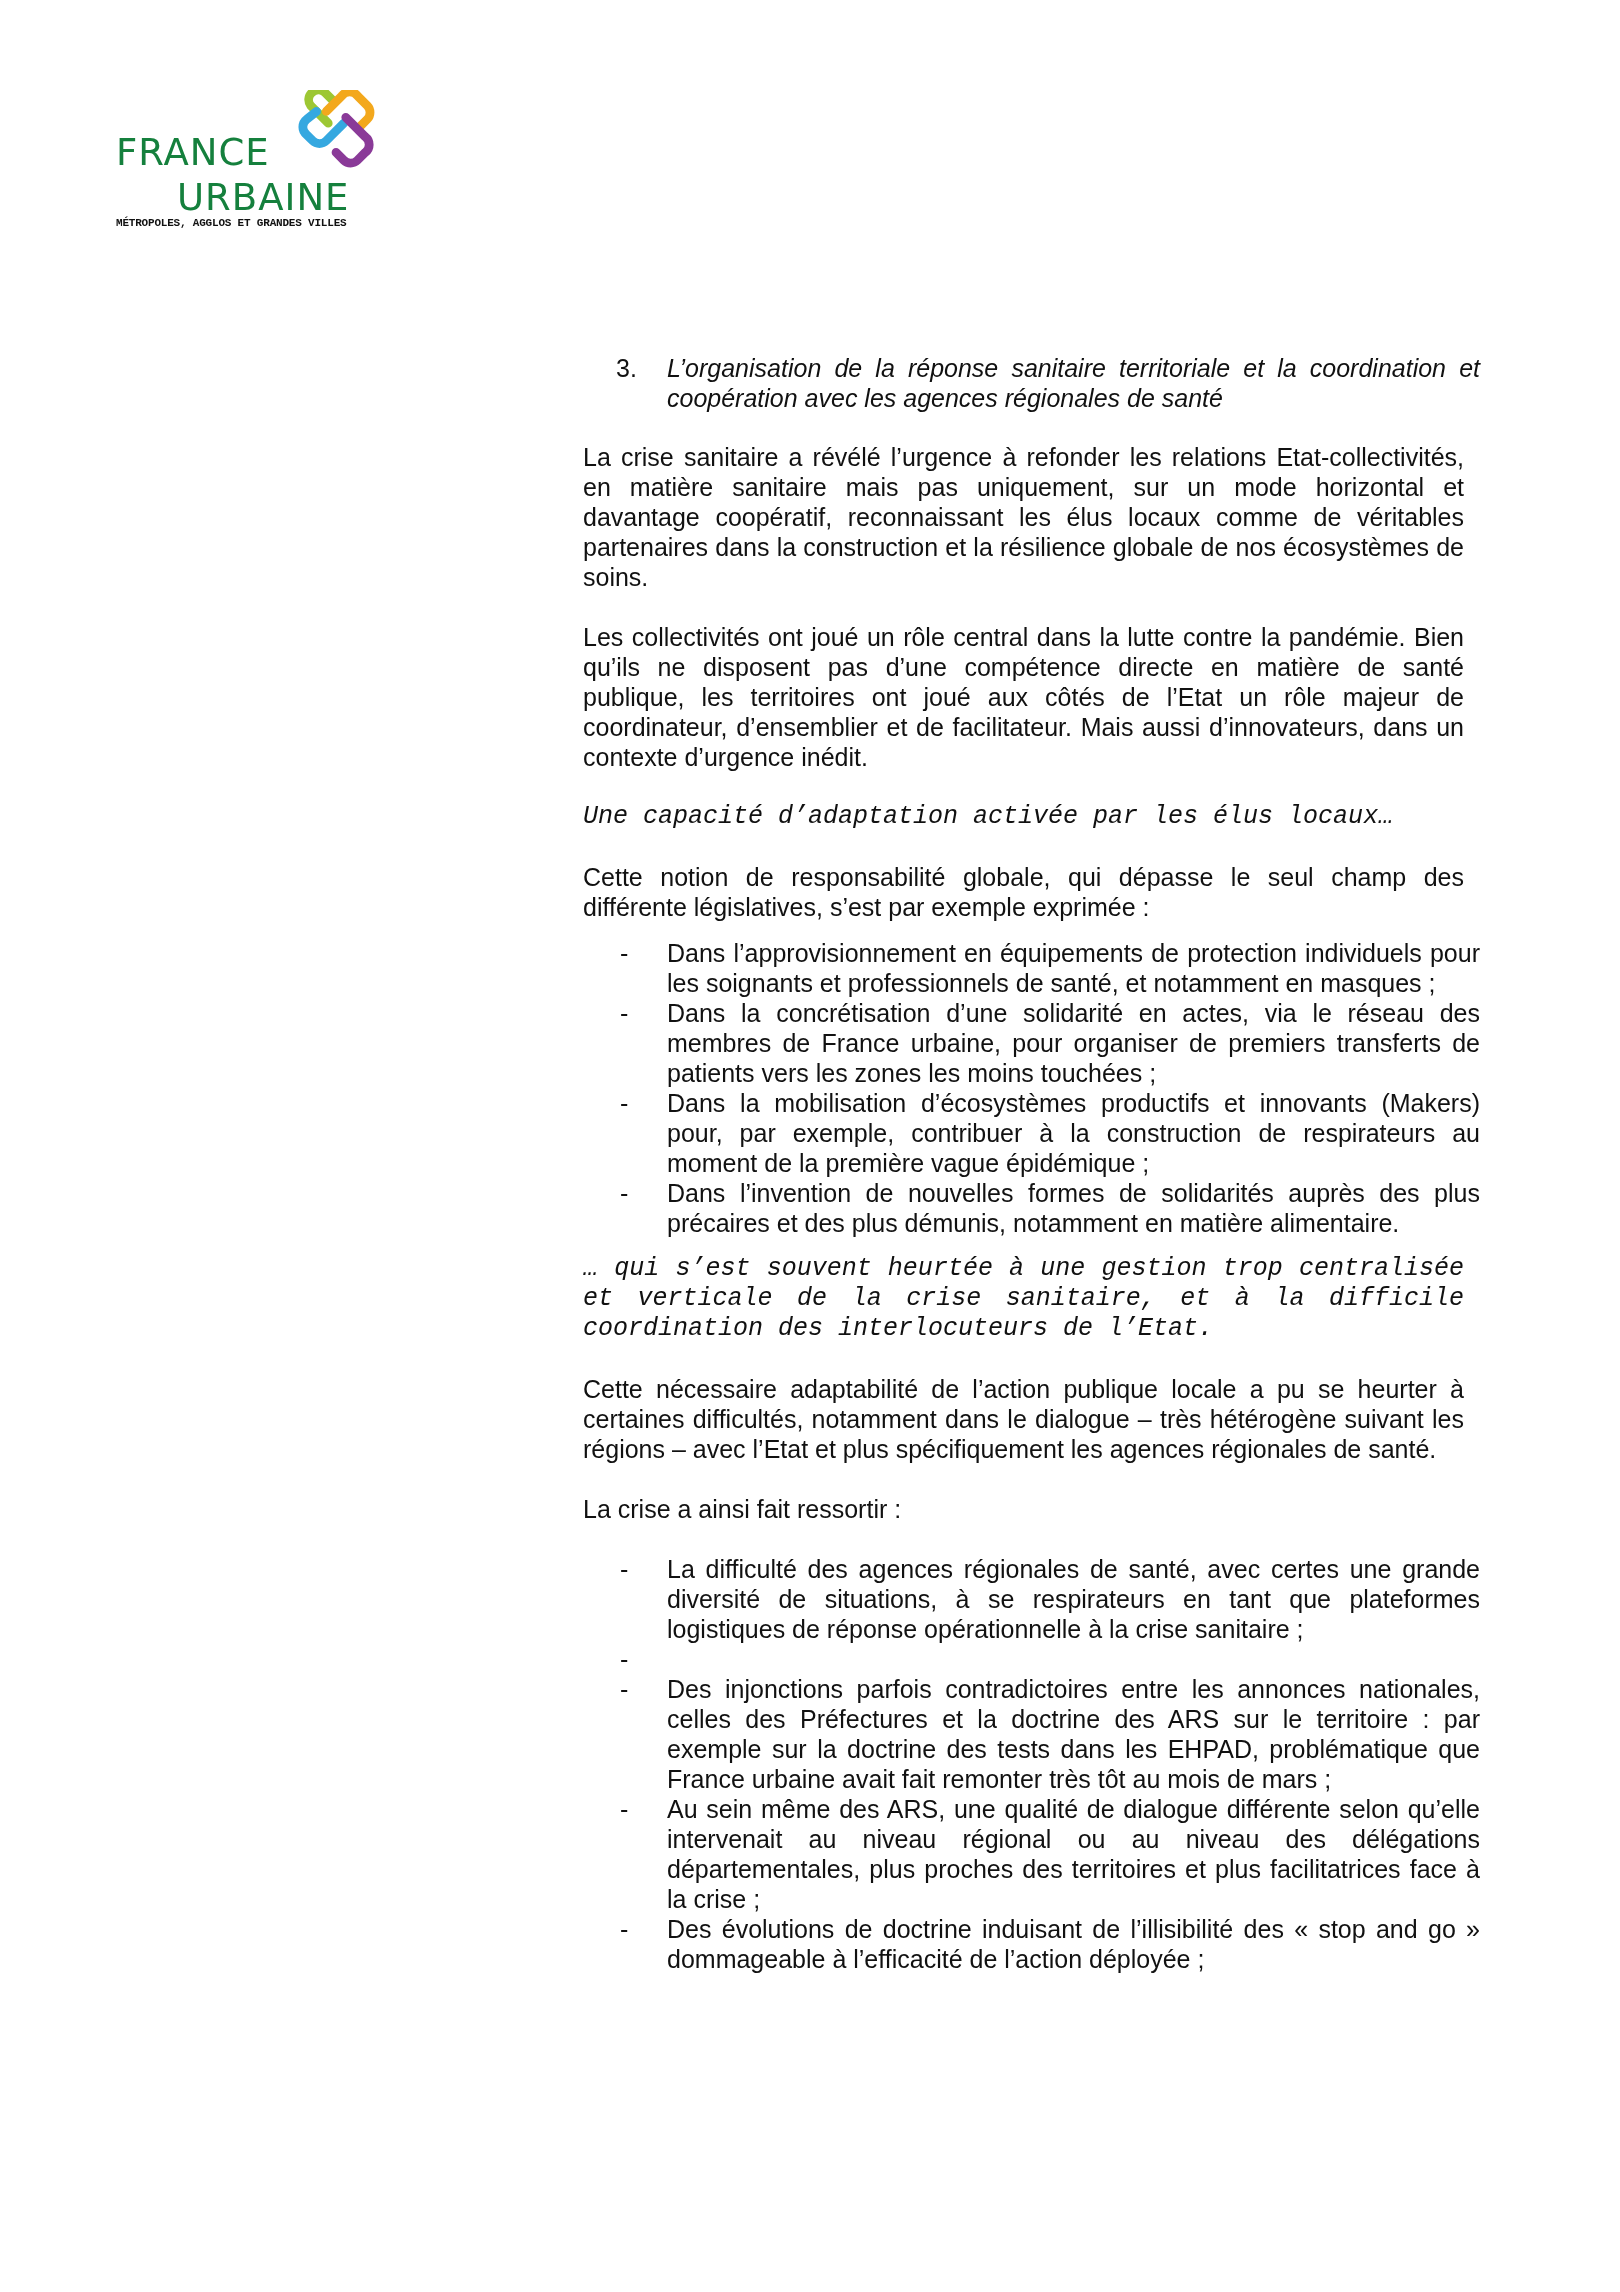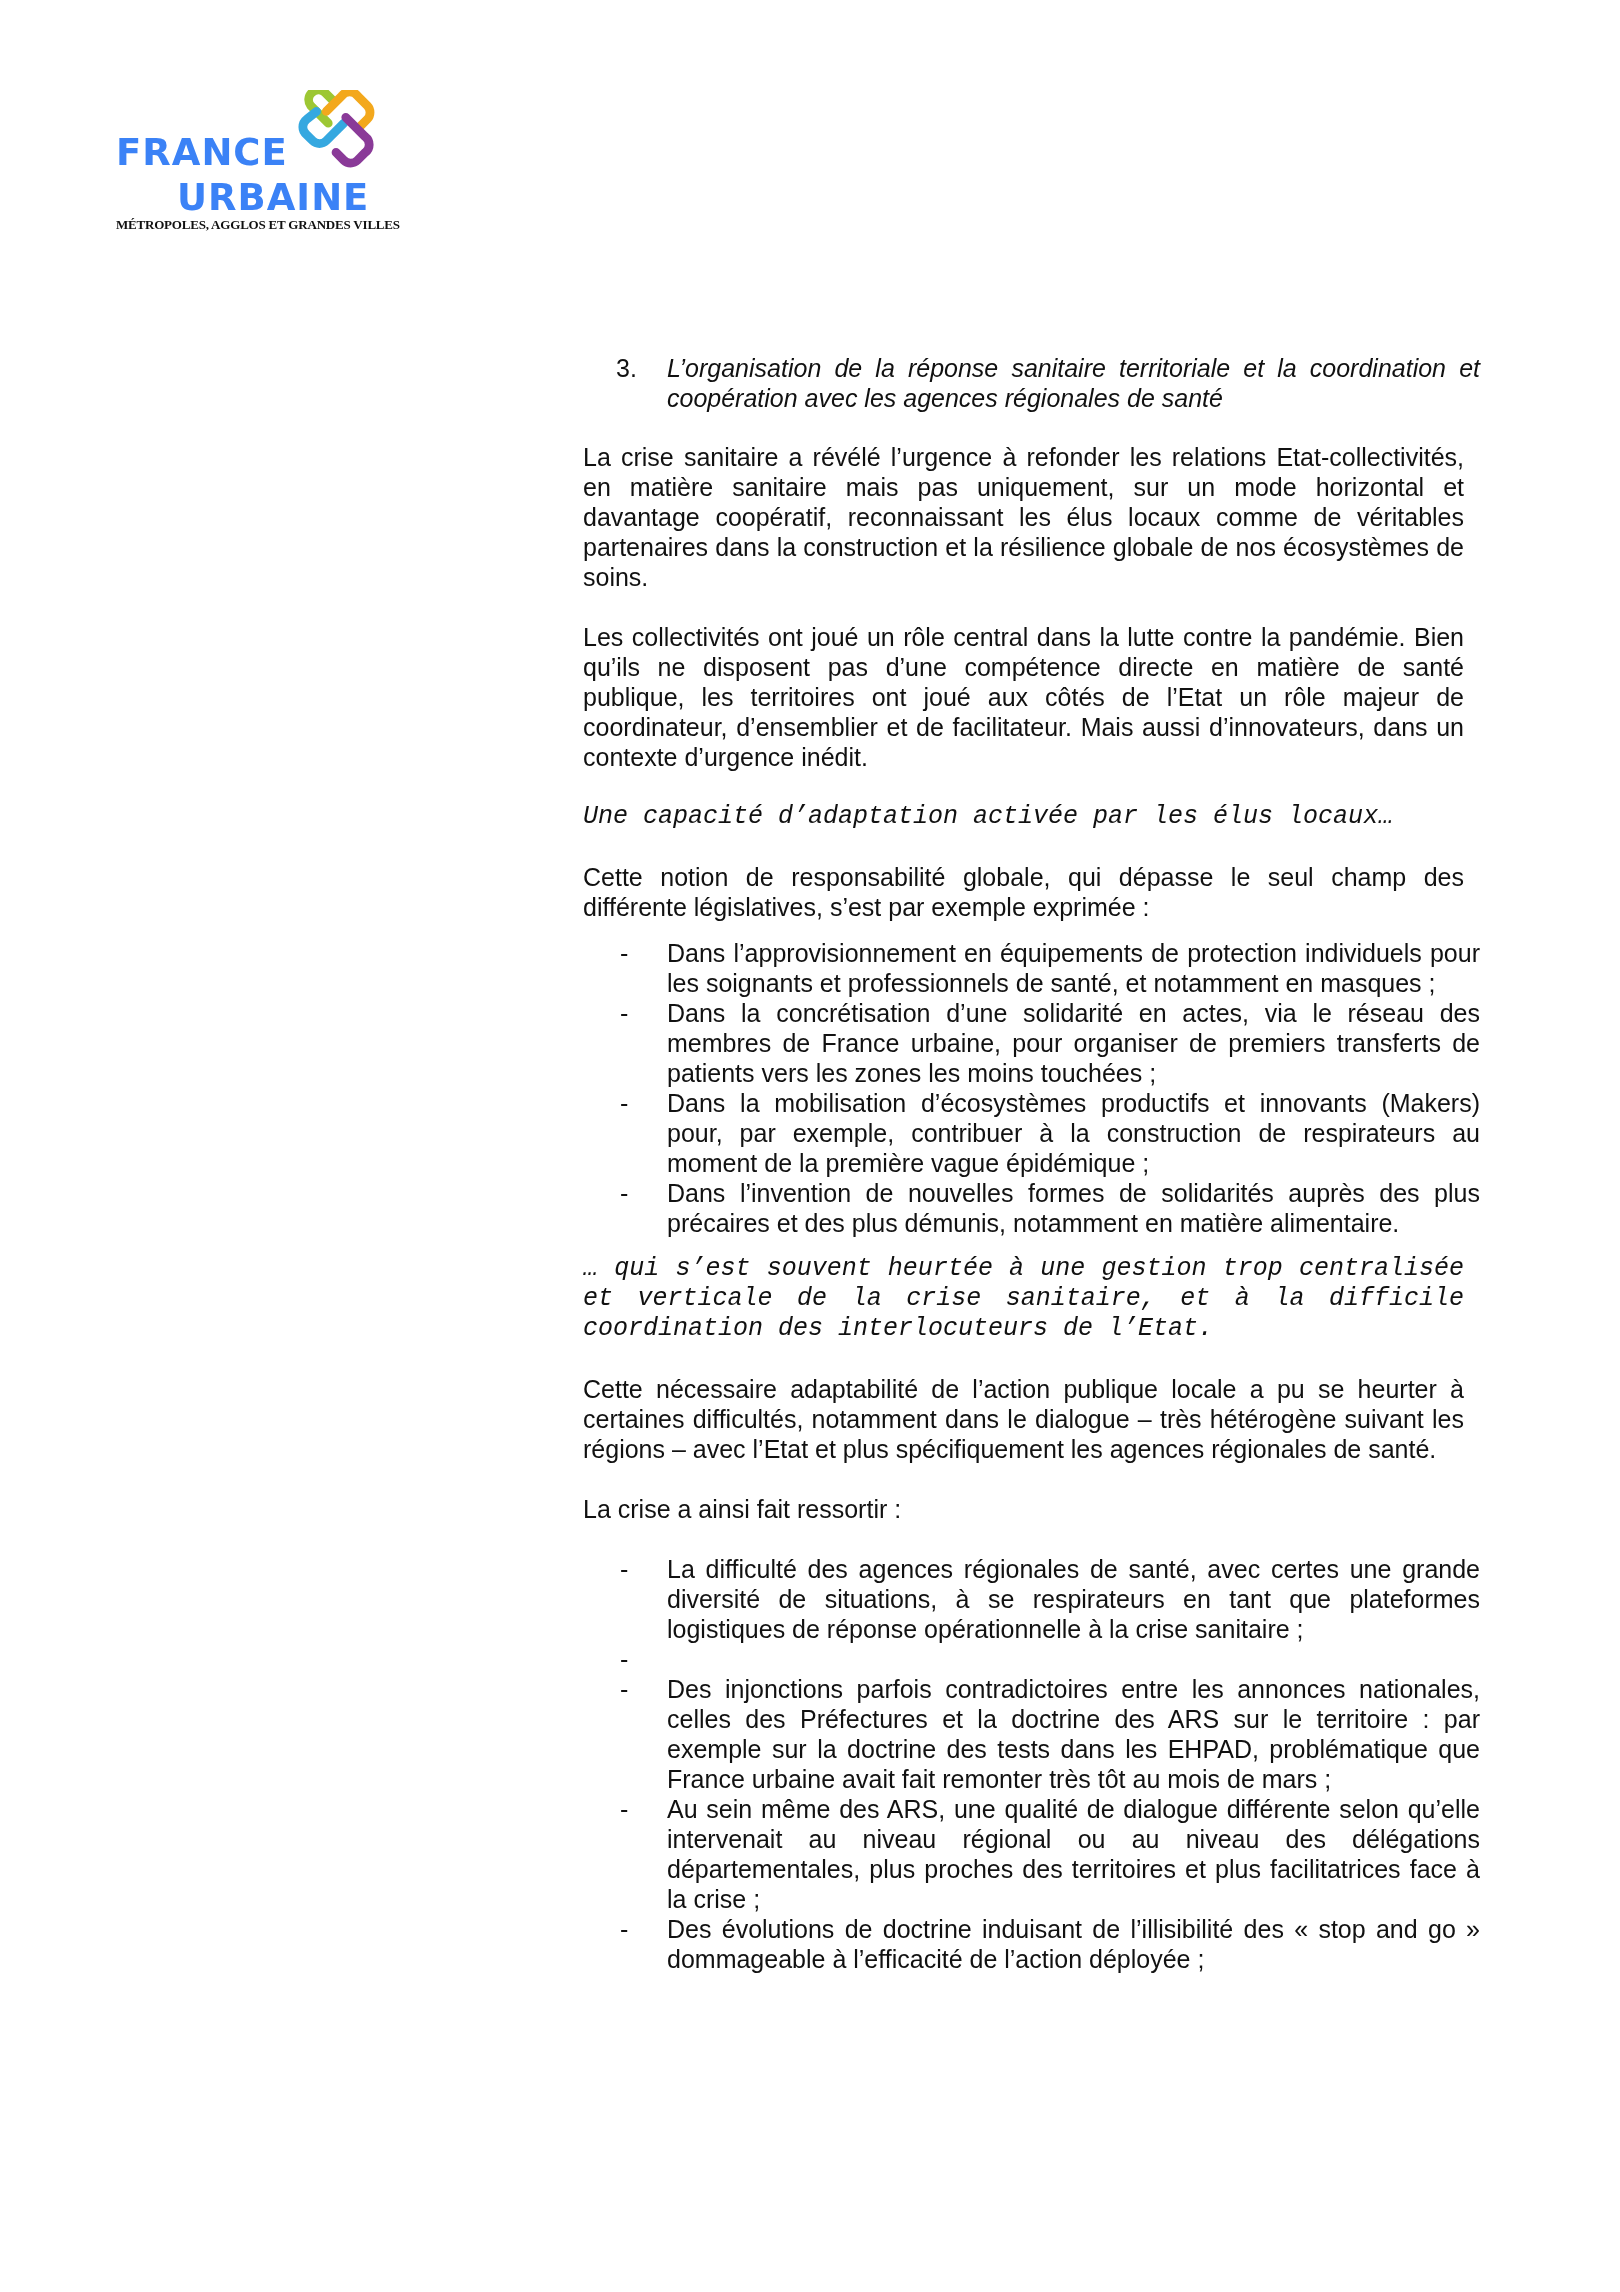--- a/index.html
+++ b/index.html
@@ -1,24 +1,24 @@
 <!DOCTYPE html>
 <html><head>
   <meta charset="utf-8">
   <style>
     html, body { margin: 0; padding: 0; background: #ffffff; }
     body { width: 1620px; height: 2293px; position: relative; overflow: hidden;
       font-family: "Liberation Sans", "DejaVu Sans", sans-serif; color: #111111; }
     .logo { position: absolute; left: 116px; top: 90px; width: 265px; height: 137px; }
-    .logo-word { position: absolute; font-family: "DejaVu Sans", sans-serif; font-weight: 700;
-      color: #3b82f6; letter-spacing: 1px; line-height: 1; }
+    .logo-word { position: absolute; font-family: "DejaVu Sans", sans-serif; font-weight: 400;
+      color: #15803d; letter-spacing: 1px; line-height: 1; }
     .logo-france { left: 0; top: 44px; font-size: 37px; }
     .logo-urbaine { left: 61px; top: 89px; font-size: 37px; }
-    .logo-tag { position: absolute; left: 0; top: 127px; font-size: 13px; font-weight: 700;
-      font-family: Liberation Serif, serif; white-space: nowrap; letter-spacing: -0.2px; }
+    .logo-tag { position: absolute; left: 0; top: 127px; font-size: 11px; font-weight: 700;
+      font-family: Liberation Mono, monospace; white-space: nowrap; letter-spacing: -0.2px; }
     .logo-mark { position: absolute; left: 181px; top: 0; width: 80px; height: 80px; }
 
     .content { position: absolute; left: 567px; top: 353px; width: 913px;
       font-size: 25px; line-height: 30px; }
     .content p { margin: 16px; text-align: justify; text-align-last: left; }
     .heading { display: flex; margin: 0 0 29px 0; }
     .heading .num { width: 51px; padding-left: 49px; flex: none; }
     .heading .txt { flex: 1; text-align: justify; text-align-last: left; font-style: italic; }
     .para { margin-bottom: 30px !important; }
     .italic { font-style: italic; font-family: Liberation Mono, monospace; }

